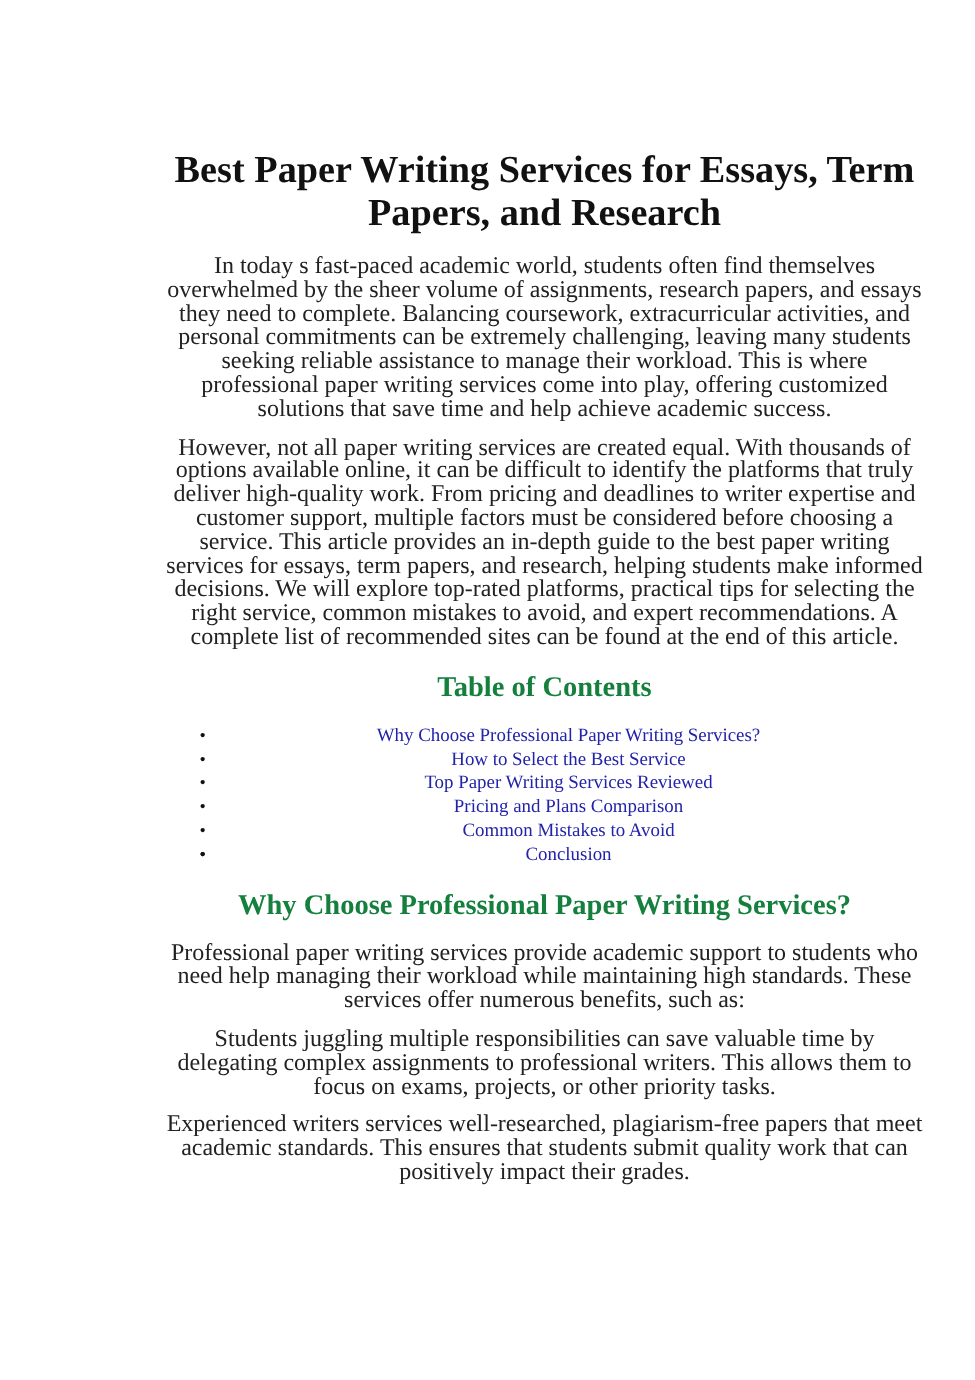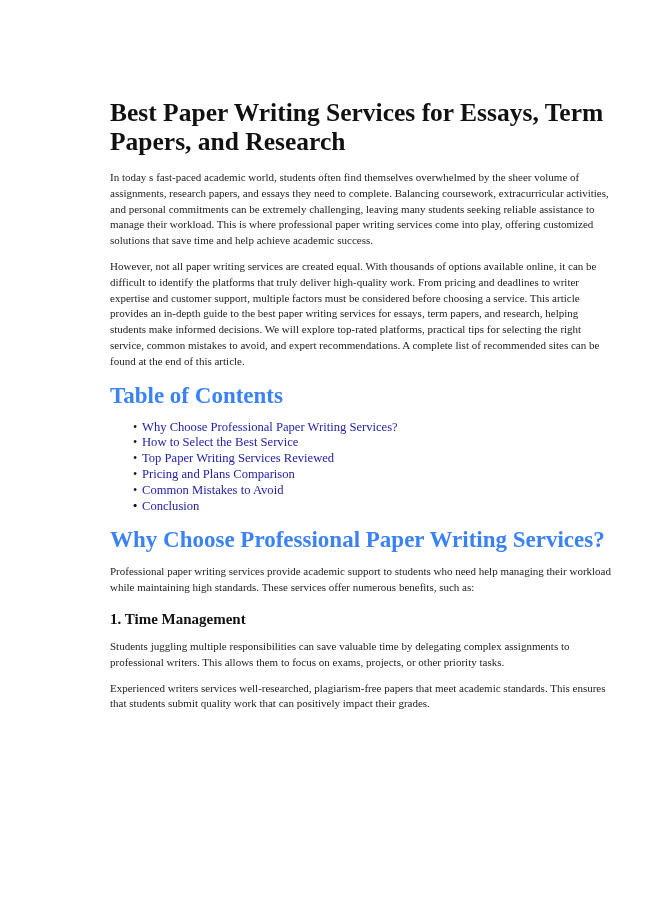--- a/index.html
+++ b/index.html
@@ -1,31 +1,31 @@
 <!DOCTYPE html>
 <html><head>
   <meta charset="utf-8">
   <style>
     html, body { margin: 0; padding: 0; background: #ffffff; }
     body {
       width: 650px; height: 920px; overflow: hidden;
       font-family: "Liberation Serif", "DejaVu Serif", serif;
       color: #1a1a1a;
     }
-    .page { position: relative; padding: 98px 34px 0 110px; }
+    .page { position: relative; padding: 98px 34px 0 110px; text-align: center; }
     h1 {
       font-size: 25.5px; line-height: 29px; font-weight: bold;
       margin: 0 0 14px 0; color: #111;
     }
     p {
-      font-size: 11px; line-height: 15.8px; margin: 0 0 10px 0; color: #222;
+      font-size: 16px; line-height: 15.8px; margin: 0 0 10px 0; color: #222;
     }
     h2 {
-      font-size: 23px; line-height: 24px; font-weight: bold;
-      margin: 14px 0 12px 0; color: #3b82f6;
+      font-size: 19px; line-height: 24px; font-weight: bold;
+      margin: 14px 0 12px 0; color: #15803d;
     }
     h3 {
       font-size: 15px; line-height: 19px; font-weight: bold;
       margin: 14px 0 10px 0; color: #111;
     }
     ul.toc { margin: 0 0 10px 0; padding-left: 32px; list-style: none; }
     ul.toc li {
       font-size: 12.6px; line-height: 15.8px; position: relative;
     }
     ul.toc li .bullet {
@@ -49,18 +49,17 @@
     <li><span class="bullet">•</span><a href="#">Top Paper Writing Services Reviewed</a></li>
     <li><span class="bullet">•</span><a href="#">Pricing and Plans Comparison</a></li>
     <li><span class="bullet">•</span><a href="#">Common Mistakes to Avoid</a></li>
     <li><span class="bullet">•</span></li>
     <li><span class="bullet">•</span><a href="#">Conclusion</a></li>
   </ul>
 
   <h2>Why Choose Professional Paper Writing Services?</h2>
   <p>Professional paper writing services provide academic support to students who need help managing their workload while maintaining high standards. These services offer numerous benefits, such as:</p>
 
-  <h3>1. Time Management</h3>
   <p>Students juggling multiple responsibilities can save valuable time by delegating complex assignments to professional writers. This allows them to focus on exams, projects, or other priority tasks.</p>
 
   <p>Experienced writers services well-researched, plagiarism-free papers that meet academic standards. This ensures that students submit quality work that can positively impact their grades.</p>
 
 </div>
 
 </body></html>

